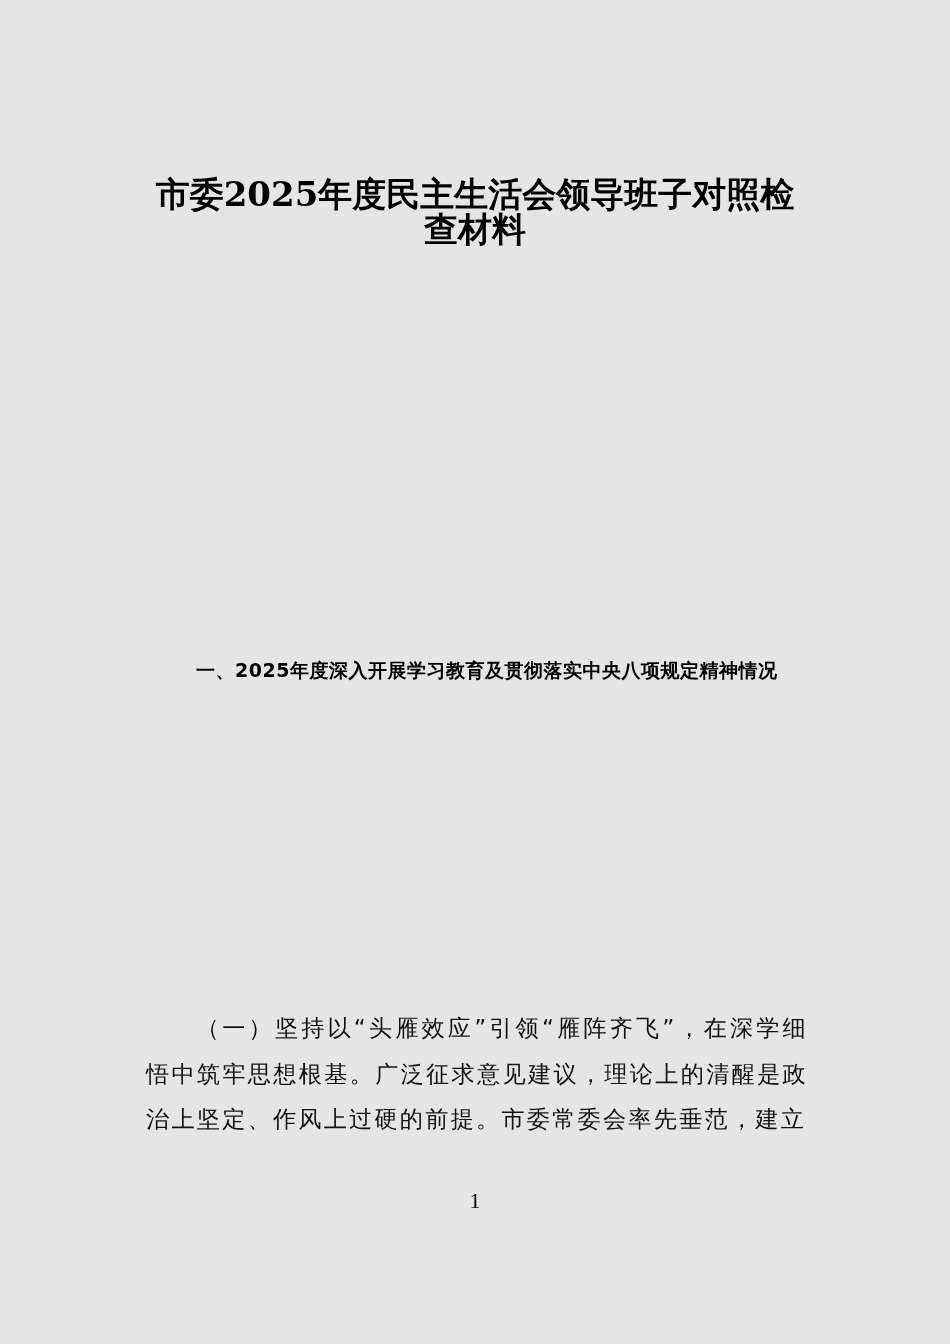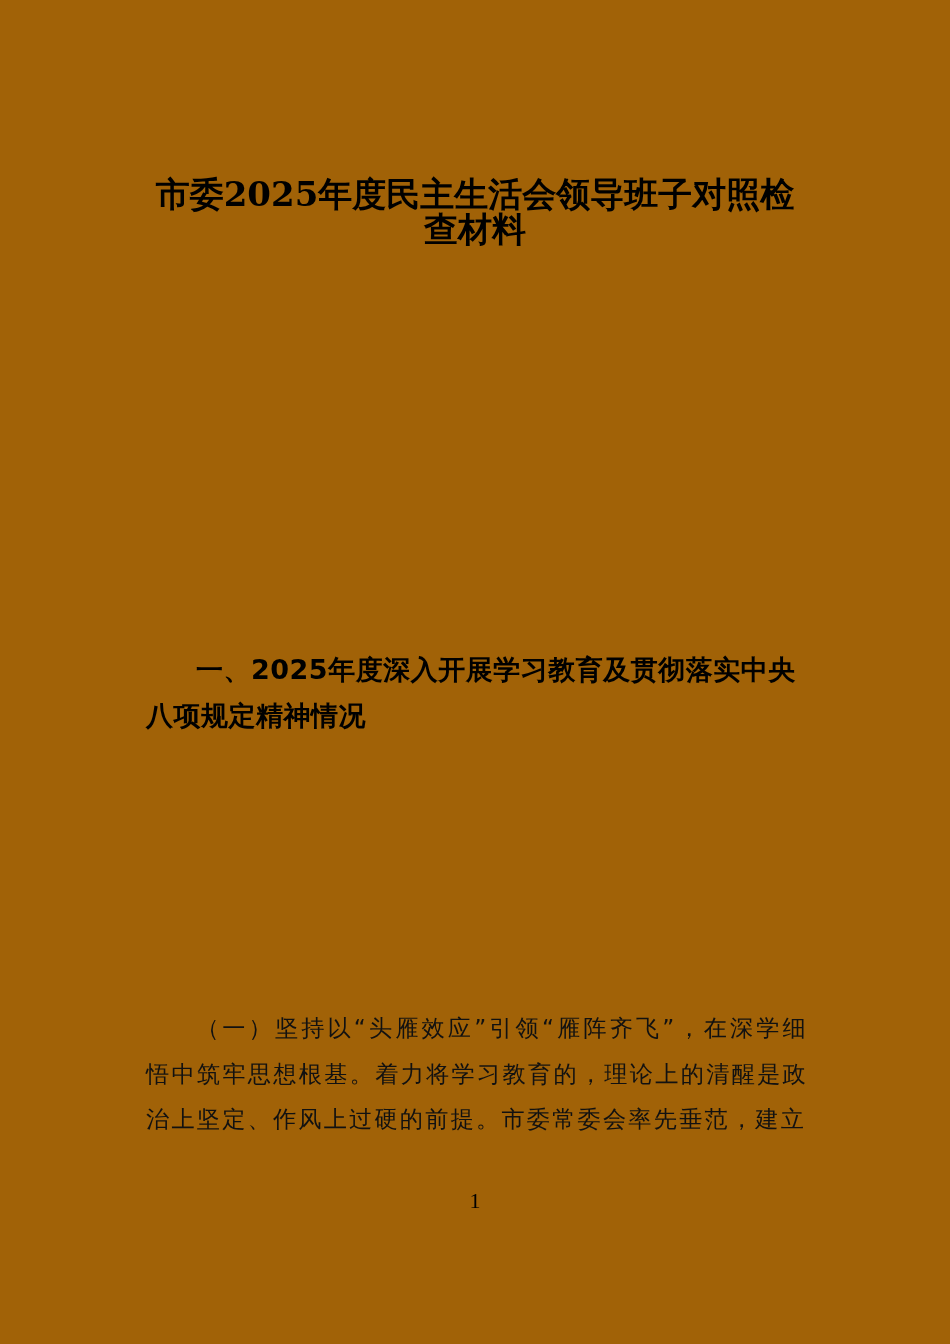--- a/index.html
+++ b/index.html
@@ -1,45 +1,45 @@
 <!DOCTYPE html>
 <html><head>
 <meta charset="utf-8">
 <style>
   html, body { margin:0; padding:0; background:#ffffff; }
   body { width:950px; height:1344px; position:relative; overflow:hidden;
          font-family:"DejaVu Serif","Liberation Serif",serif; color:#111; }
-  .page { position:absolute; left:0; top:0; width:950px; height:1344px; background:#a16207; }
+  .page { position:absolute; left:0; top:0; width:950px; height:1344px; background:#e5e5e5; }
   .title { position:absolute; left:140px; width:670px; text-align:center;
            font-family:"DejaVu Serif","Liberation Serif",serif; font-weight:bold;
            font-size:34px; line-height:62px; color:#000; }
   .title-1 { top:163px; }
   .title-2 { top:198px; }
   .para { position:absolute; left:146px; width:662px; font-size:23.2px;
           line-height:45.5px; text-align:justify; text-align-last:left;
           letter-spacing:2.2px; color:#111;
           font-family:"DejaVu Sans","Liberation Sans",sans-serif; font-weight:300; }
   .indent { text-indent:50px; }
   .p1 { top:335px; }
-  .h1 { position:absolute; left:146px; width:662px; top:647px; font-size:27px;
+  .h1 { position:absolute; left:146px; width:662px; top:647px; font-size:19px;
         line-height:46px; font-family:"DejaVu Sans","Liberation Sans",sans-serif;
         font-weight:bold; color:#000; text-indent:50px; letter-spacing:0.5px;}
   .p2 { top:736px; }
   .p3 { top:1005px; }
   .kai { font-weight:normal;margin-top:13px; }
   .pagenum { position:absolute; top:1188px; left:0; width:950px; text-align:center;
              font-family:"Liberation Serif","DejaVu Serif",serif; font-size:22px; color:#000; }
 </style>
 </head>
 <body>
 
 <div class="page">
   <div class="title title-1">市委2025年度民主生活会领导班子对照检</div>
   <div class="title title-2">查材料</div>
 
 
   <div class="h1">一、2025年度深入开展学习教育及贯彻落实中央八项规定精神情况</div>
 
 
-  <div class="para indent p3"><span class="kai">（一）坚持以“头雁效应”引领“雁阵齐飞”，在深学细悟中筑牢思想根基。</span><span>着力将学习教育的，理论上的清醒是政治上坚定、作风上过硬的前提。市委常委会率先垂范，建立</span></div>
+  <div class="para indent p3"><span class="kai">（一）坚持以“头雁效应”引领“雁阵齐飞”，在深学细悟中筑牢思想根基。</span><span>广泛征求意见建议，理论上的清醒是政治上坚定、作风上过硬的前提。市委常委会率先垂范，建立</span></div>
 
   <div class="pagenum">1</div>
 </div>
 
 </body></html>

